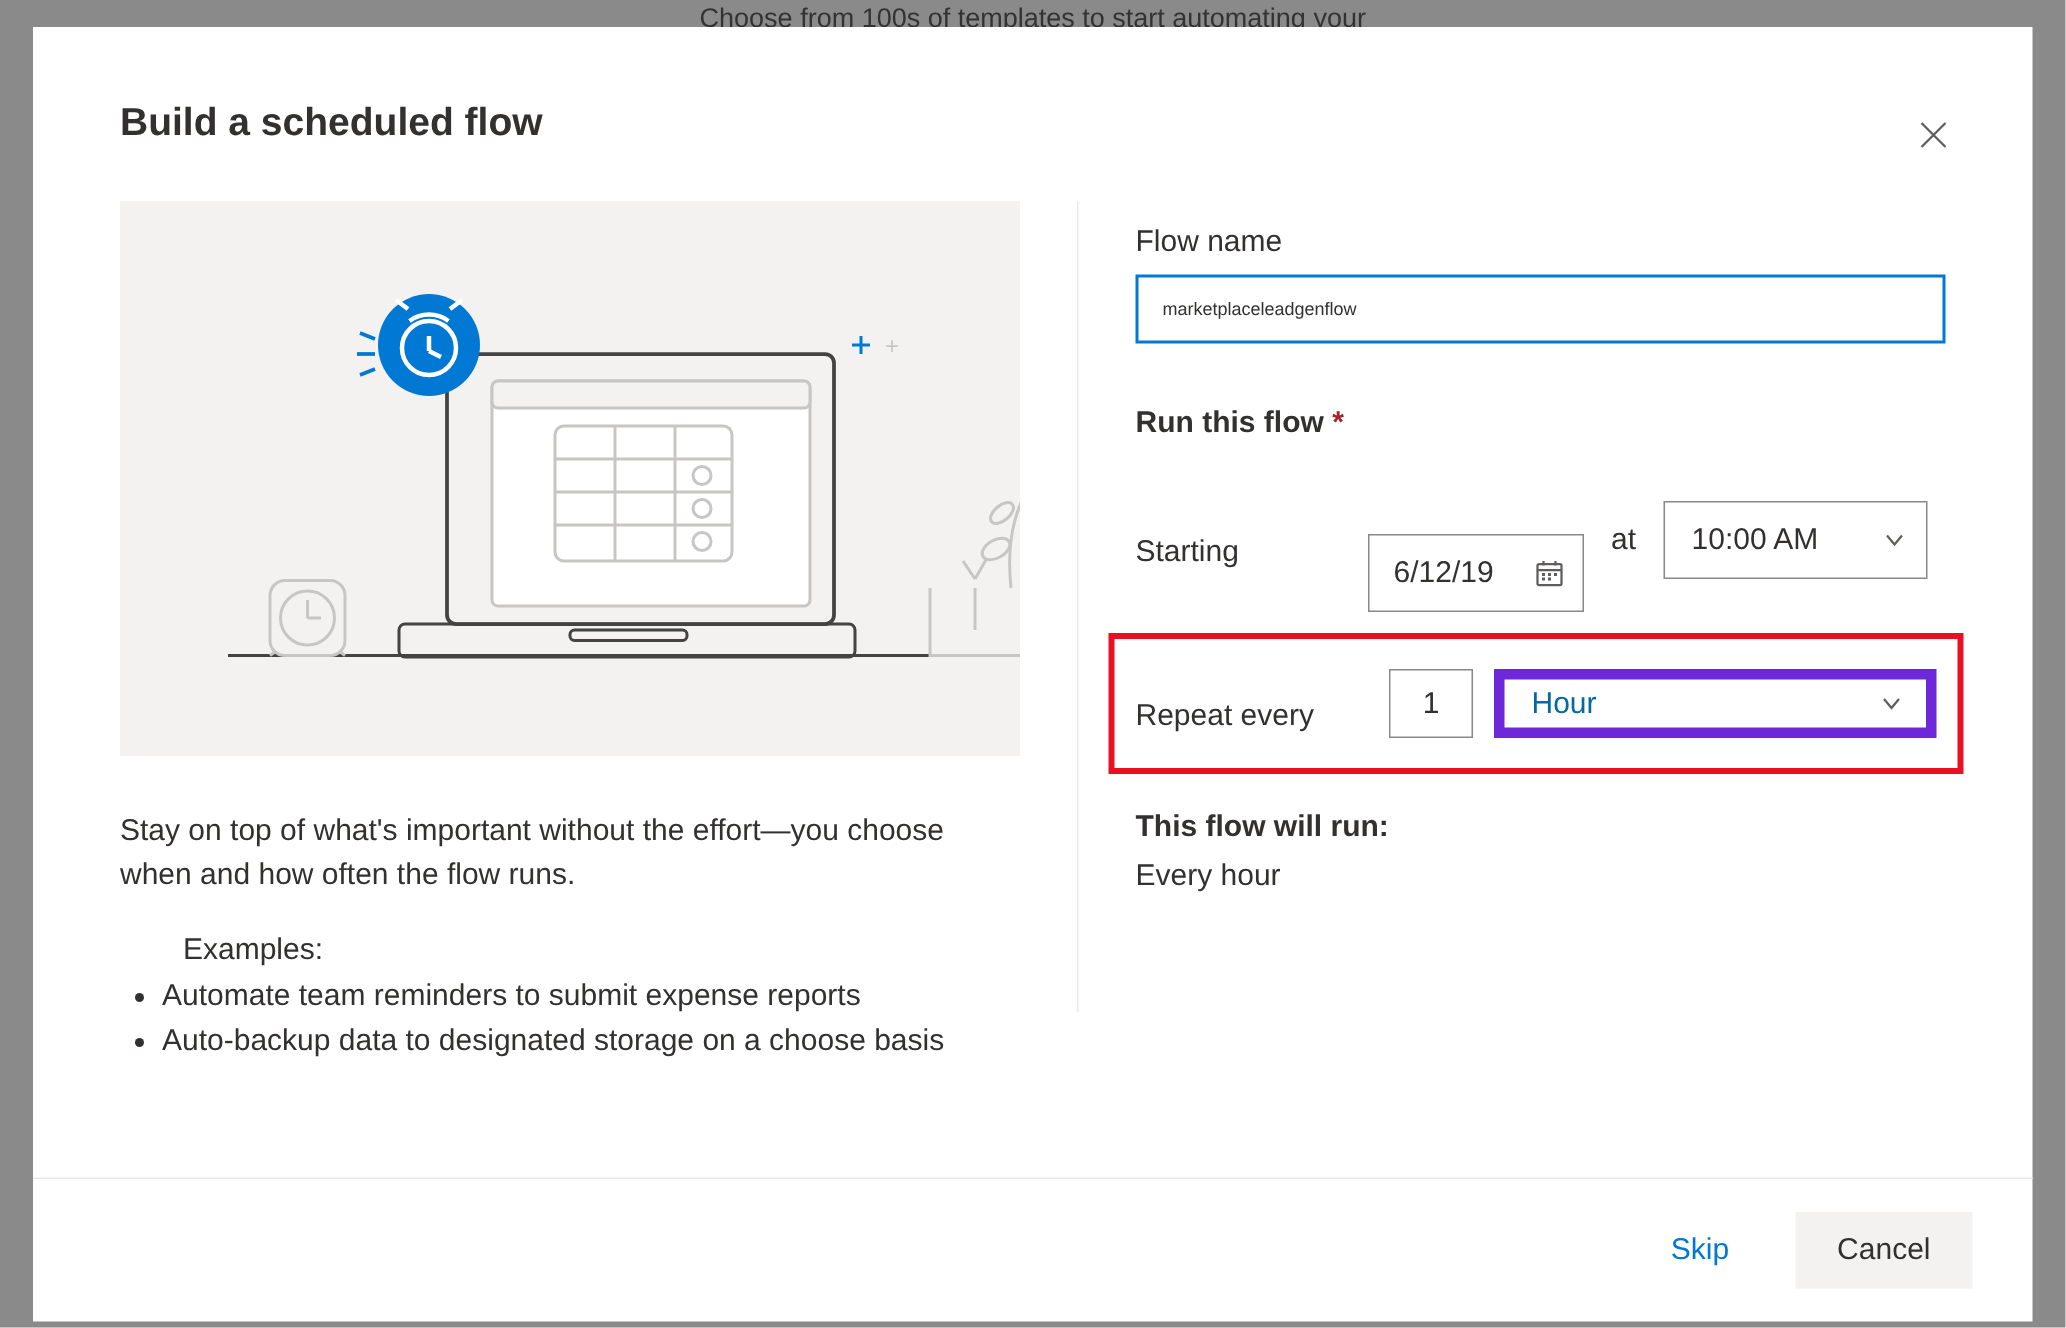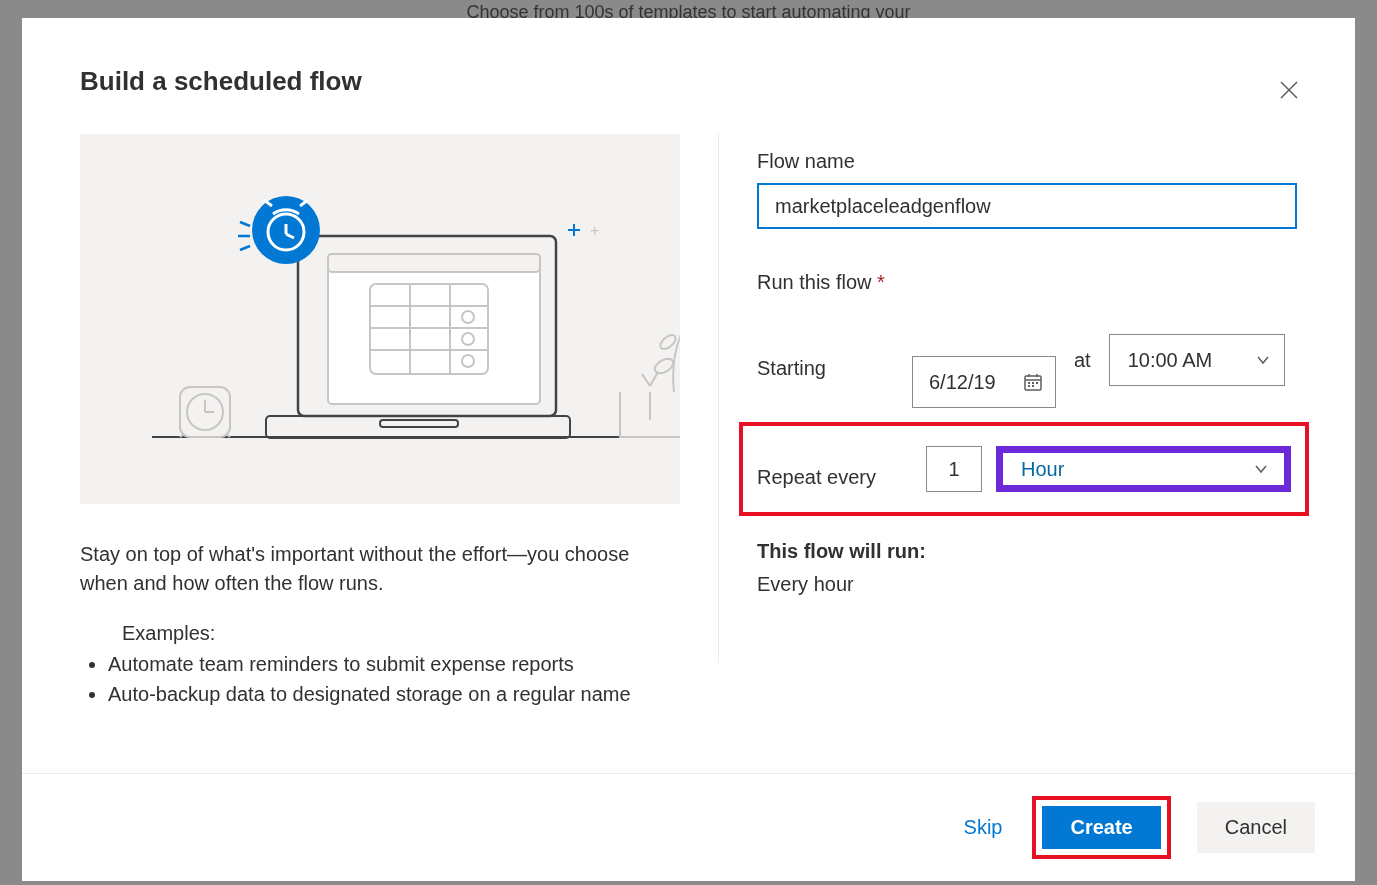--- a/index.html
+++ b/index.html
@@ -105,26 +105,26 @@
       font-size: 20px;
       color: #323130;
       margin-bottom: 10px;
     }
     .required { color: #a4262c; }
     .text-input {
       width: 100%;
       height: 46px;
       border: 2px solid #0078d4;
       padding: 0 16px;
-      font-size: 20px;
+      font-size: 12px;
       color: #323130;
       outline: none;
       font-family: inherit;
     }
-    .section-spacing { margin-top: 42px; }
+    .section-spacing { margin-top: 42px; font-weight: bold; }
     .row {
       display: flex;
       align-items: center;
       margin-top: 18px;
     }
     .row-label {
       font-size: 20px;
       color: #323130;
       width: 155px;
       margin-top: 16px;
@@ -317,21 +317,21 @@
           <path d="M594 258 C590 220 600 200 608 188" fill="none" stroke="#c8c6c4" stroke-width="2"></path>
           <ellipse cx="584" cy="232" rx="10" ry="6" transform="rotate(-30 584 232)" fill="none" stroke="#c8c6c4" stroke-width="2"></ellipse>
           <ellipse cx="612" cy="210" rx="10" ry="6" transform="rotate(30 612 210)" fill="none" stroke="#c8c6c4" stroke-width="2"></ellipse>
           <ellipse cx="588" cy="208" rx="9" ry="5" transform="rotate(-40 588 208)" fill="none" stroke="#c8c6c4" stroke-width="2"></ellipse>
         </svg>
       </div>
       <p class="description">Stay on top of what's important without the effort—you choose when and how often the flow runs.</p>
       <p class="examples-label">Examples:</p>
       <ul class="examples-list">
         <li>Automate team reminders to submit expense reports</li>
-        <li>Auto-backup data to designated storage on a regular name</li>
+        <li>Auto-backup data to designated storage on a choose basis</li>
       </ul>
     </div>
 
     <div class="divider"></div>
 
     <div class="right-panel">
       <div class="field-label">Flow name</div>
       <div style="position:relative;">
         <input class="text-input" type="text" value="marketplaceleadgenflow" style="">
       </div>
@@ -378,18 +378,15 @@
         </div>
       </div>
 
       <div class="run-summary-label">This flow will run:</div>
       <div class="run-summary-value">Every hour</div>
     </div>
   </div>
 
   <div class="modal-footer">
     <button class="link-btn">Skip</button>
-    <div class="primary-btn-wrap">
-      <button class="primary-btn">Create</button>
-    </div>
     <button class="secondary-btn">Cancel</button>
   </div>
 </div>
 
 </body></html>

